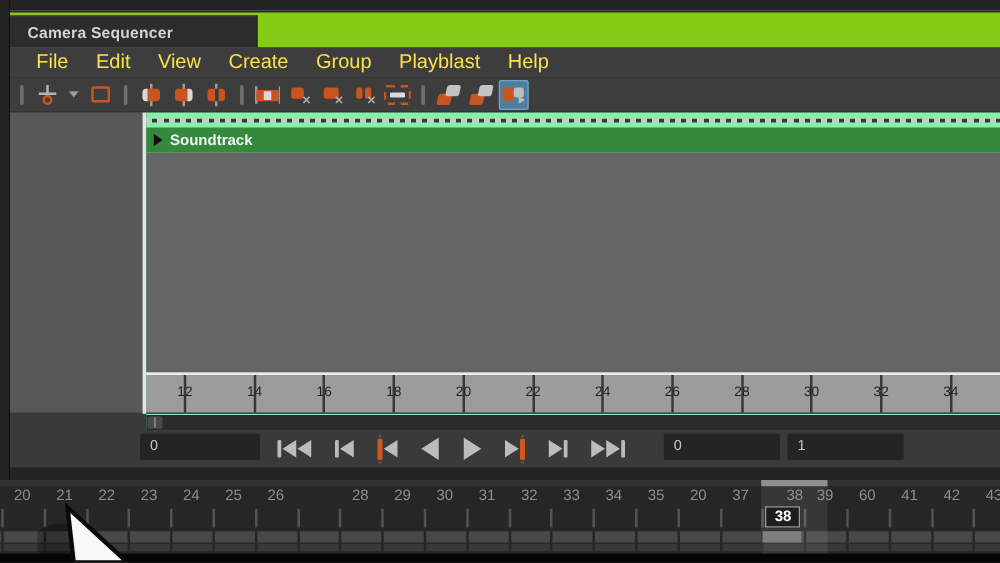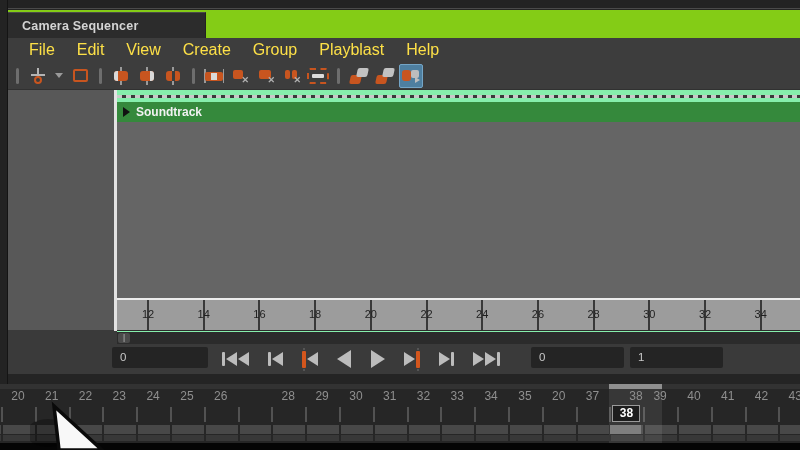--- a/index.html
+++ b/index.html
@@ -428,21 +428,21 @@
       <div class="ts-cell current" style="left: 609.4px; width: 53px;">
         <div class="ts-num">38</div>
         <div class="ts-cap"></div>
         <div class="ts-curbox">38</div>
         <div class="ts-curseg"></div>
       </div>
       <div class="ts-cell" style="left: 643.2px; width: 33.8px;">
         <div class="ts-num">39</div>
       </div>
       <div class="ts-cell" style="left: 677px; width: 33.8px;">
-        <div class="ts-num">40</div>
+        <div class="ts-num">60</div>
       </div>
       <div class="ts-cell" style="left: 710.8px; width: 33.8px;">
         <div class="ts-num">41</div>
       </div>
       <div class="ts-cell" style="left: 744.6px; width: 33.8px;">
         <div class="ts-num">42</div>
       </div>
       <div class="ts-cell" style="left: 778.4px; width: 33.8px;">
         <div class="ts-num">43</div>
       </div>

